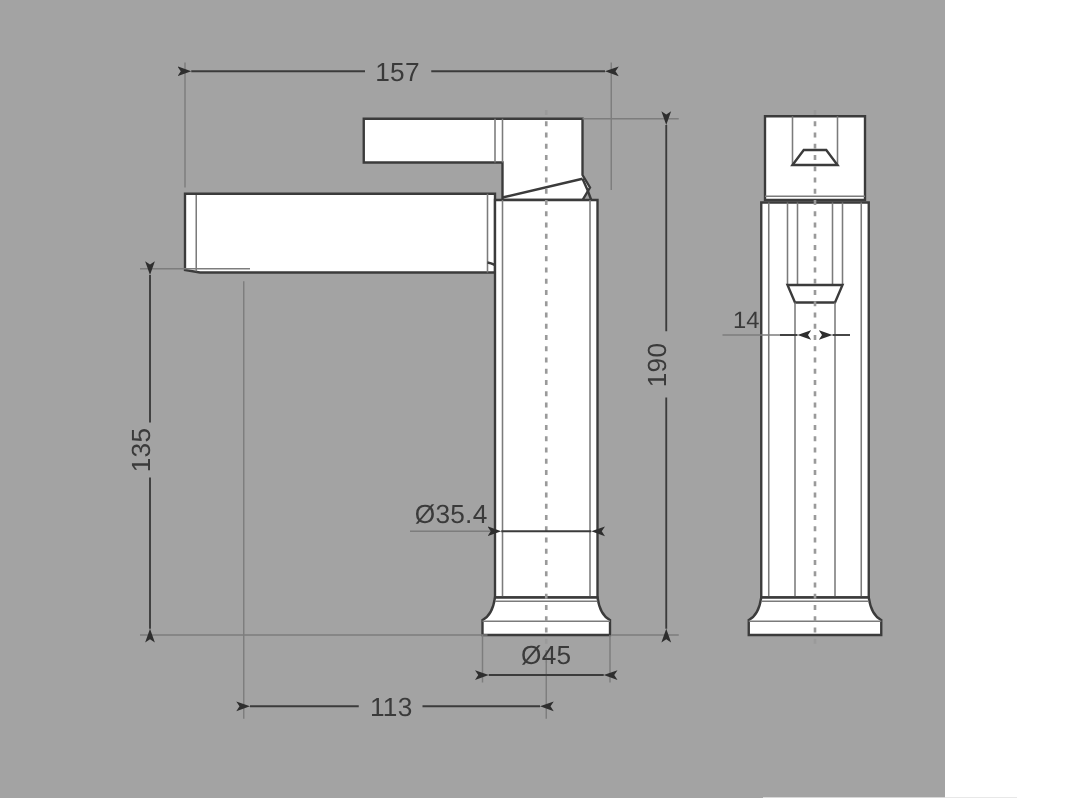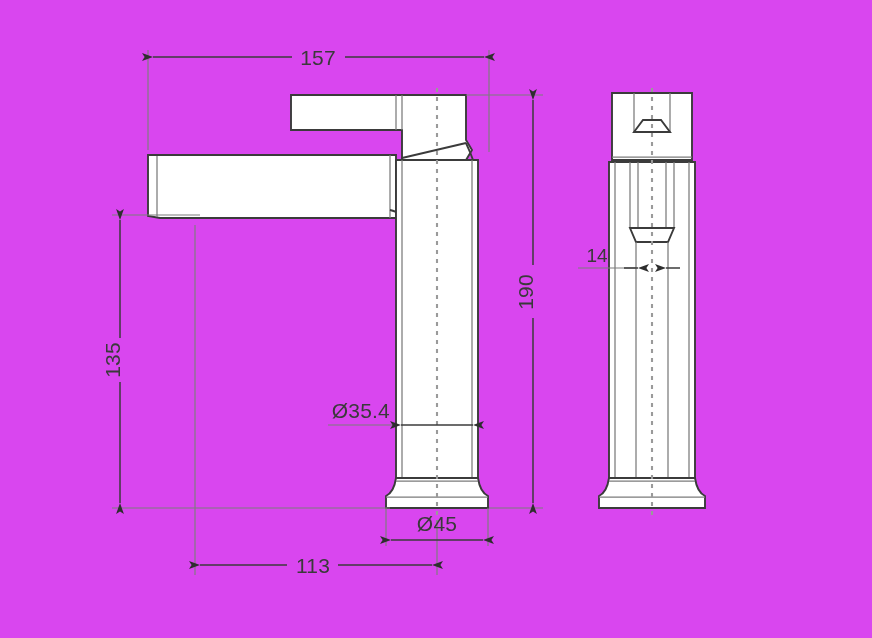--- a/index.html
+++ b/index.html
@@ -5,23 +5,23 @@
   html, body {
     margin: 0;
     padding: 0;
     background: #ffffff;
   }
   body {
     font-family: "Liberation Sans", sans-serif;
   }
   #drawing-root {
     position: relative;
-    width: 872px;
+    width: 756px;
     height: 638px;
-    background: #d946ef;
+    background: #a3a3a3;
     overflow: hidden;
   }
   #cad-svg {
     display: block;
     width: 872px;
     height: 638px;
   }
   .part-outline {
     fill: none;
     stroke: #3b3b3b;

